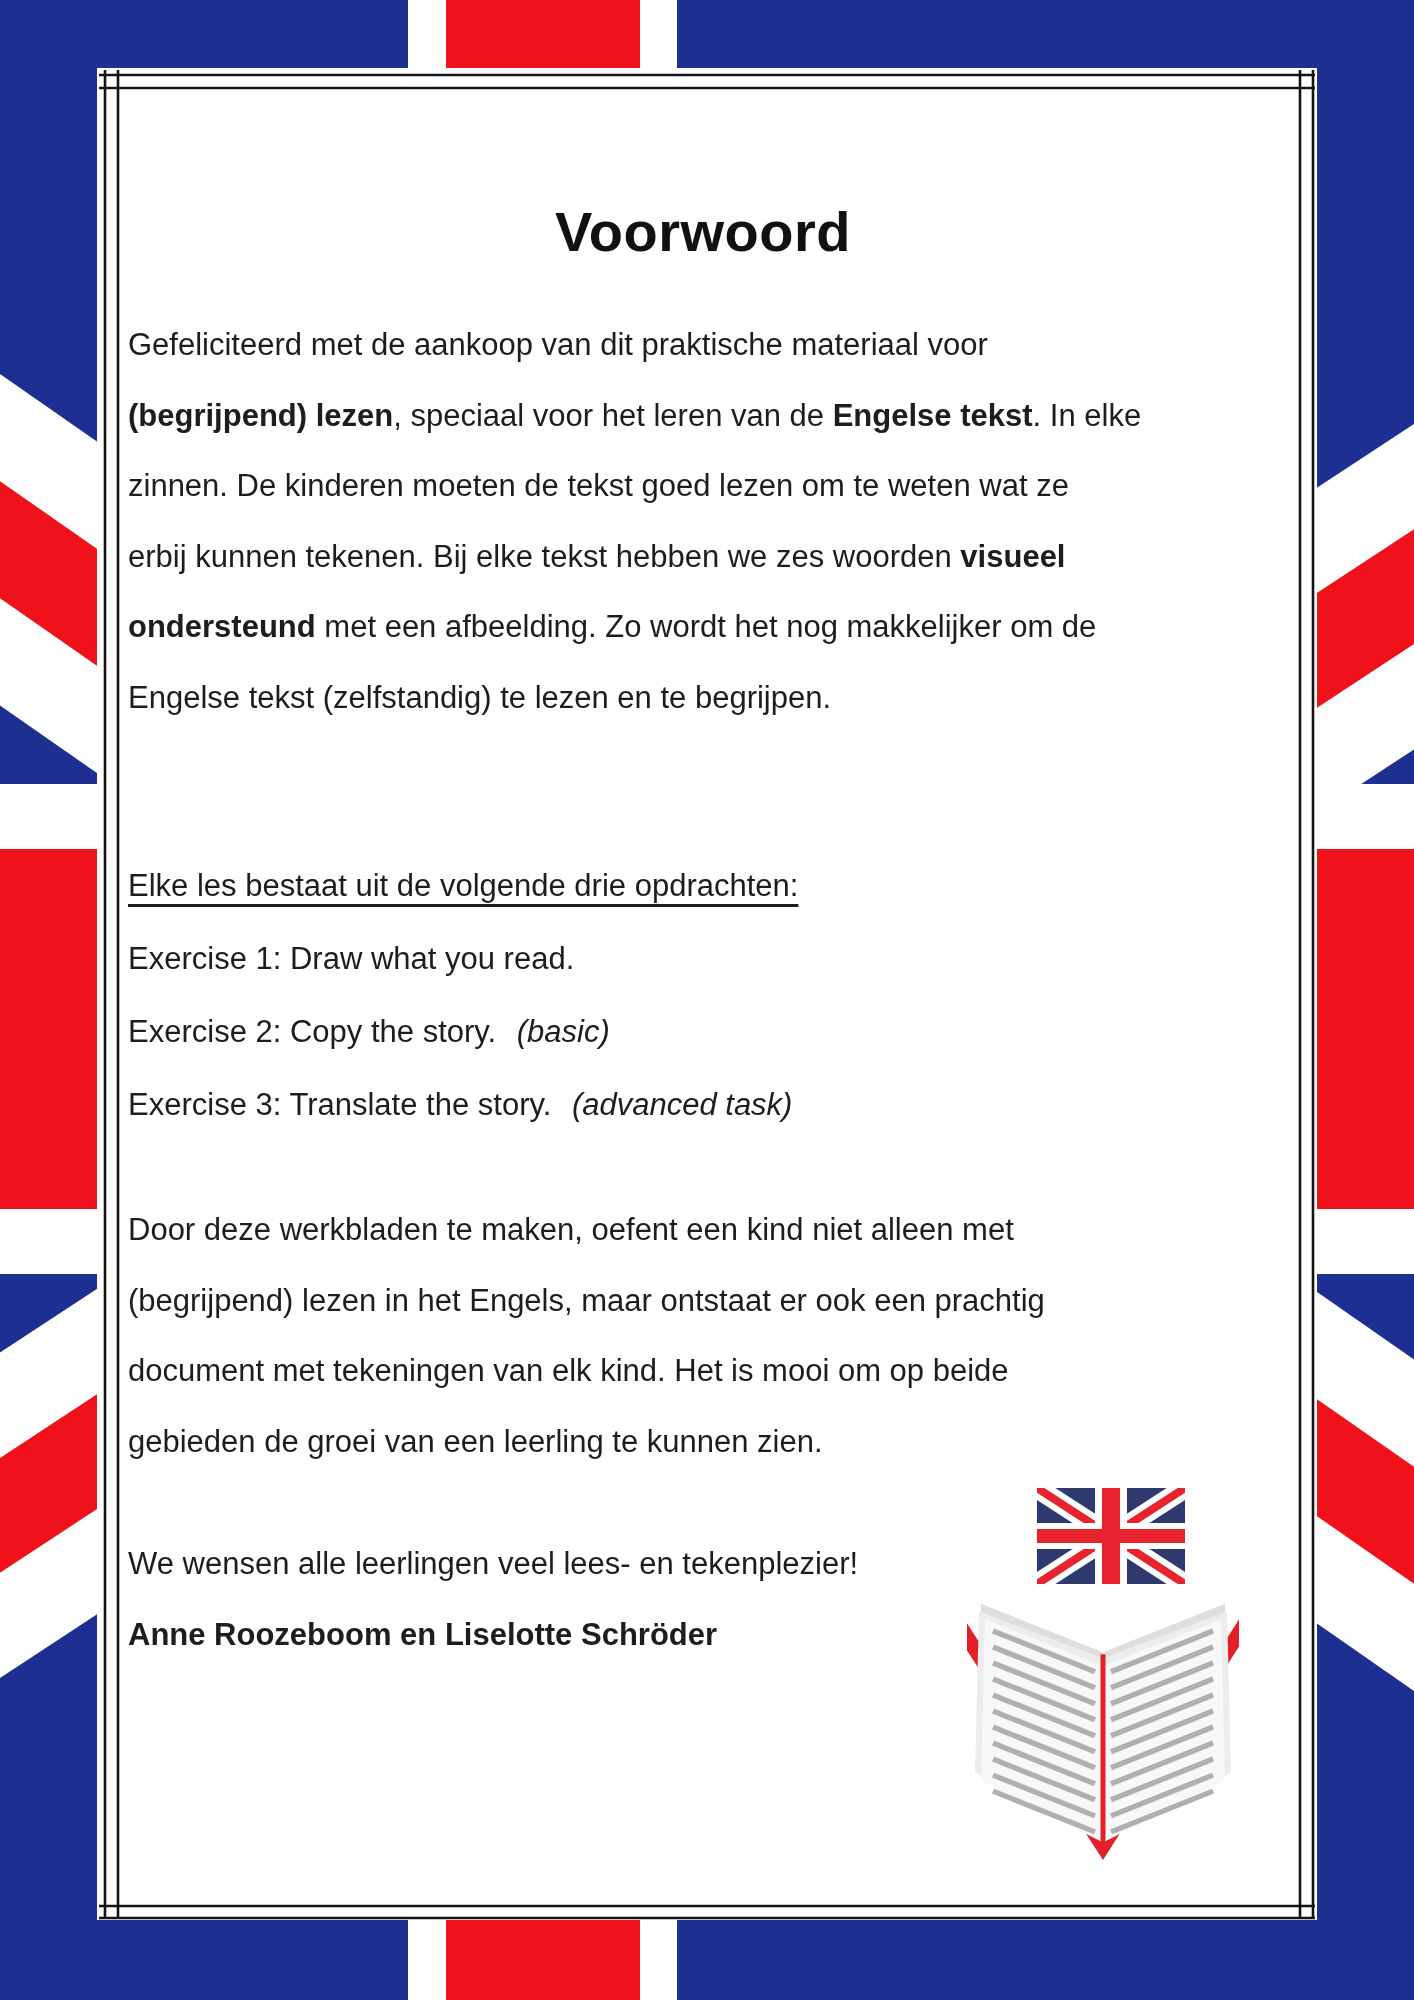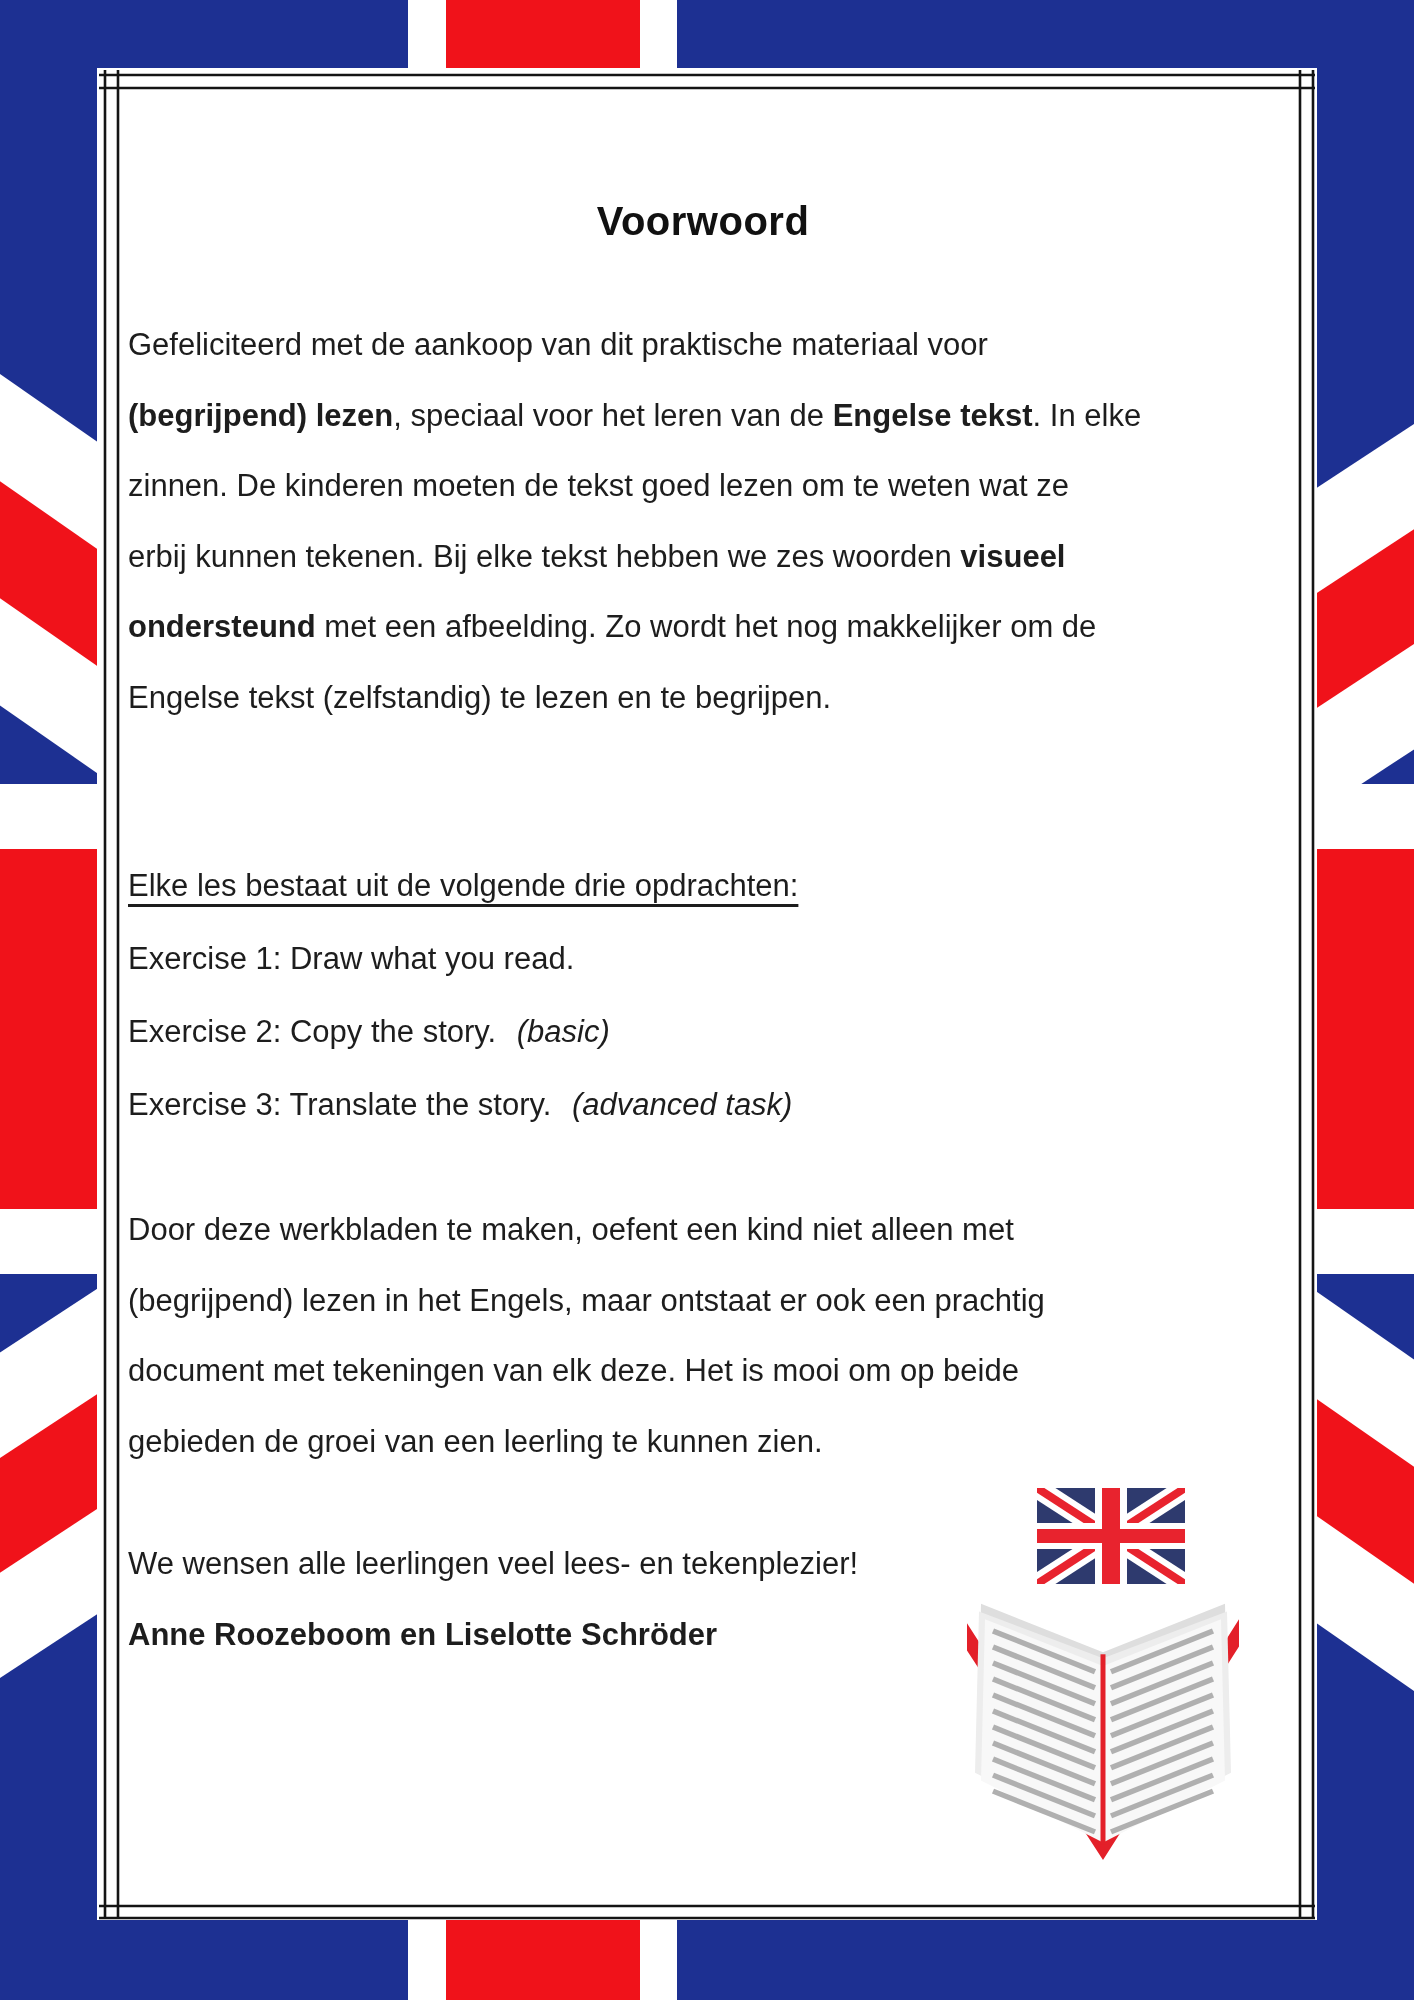--- a/index.html
+++ b/index.html
@@ -9,21 +9,21 @@
     font-family:"Liberation Sans", sans-serif;
   }
   .bg-svg{position:absolute;left:0;top:0;}
   .card{
     position:absolute;left:97px;top:68px;width:1220px;height:1852px;
     background:#ffffff;
   }
   .frame-svg{position:absolute;left:0;top:0;}
   .page-title{
     position:absolute;left:0;top:131px;width:1212px;
-    text-align:center;font-size:40px;font-weight:700;color:#111111;
+    text-align:center;font-size:56px;font-weight:700;color:#111111;
     letter-spacing:0.5px;margin:0;
   }
   #paragraphs{
     position:absolute;left:31px;top:0;width:1160px;
     font-size:31px;color:#1d1d1d;
   }
   .para{position:absolute;left:0;white-space:nowrap;}
   .p-intro{top:242px;line-height:70.5px;}
   .p-exercises{top:781px;line-height:73px;}
   .p-benefits{top:1127px;line-height:70.5px;}
@@ -81,21 +81,21 @@
       </div>
       <div class="para p-exercises">
         <div class="line line-u"><span>Elke les bestaat uit de volgende drie opdrachten:</span></div>
         <div class="line"><span>Exercise 1: Draw what you read.</span></div>
         <div class="line"><span>Exercise 2: Copy the story. </span><span class="seg-i">(basic)</span></div>
         <div class="line"><span>Exercise 3: Translate the story. </span><span class="seg-i">(advanced task)</span></div>
       </div>
       <div class="para p-benefits">
         <div class="line"><span>Door deze werkbladen te maken, oefent een kind niet alleen met</span></div>
         <div class="line"><span>(begrijpend) lezen in het Engels, maar ontstaat er ook een prachtig</span></div>
-        <div class="line"><span>document met tekeningen van elk deze. Het is mooi om op beide</span></div>
+        <div class="line"><span>document met tekeningen van elk kind. Het is mooi om op beide</span></div>
         <div class="line"><span>gebieden de groei van een leerling te kunnen zien.</span></div>
       </div>
       <div class="para p-wish">
         <div class="line"><span>We wensen alle leerlingen veel lees- en tekenplezier!</span></div>
       </div>
       <div class="para p-signature">
         <div class="line"><span>Anne Roozeboom en Liselotte Schröder</span></div>
       </div>
     </div>
 

